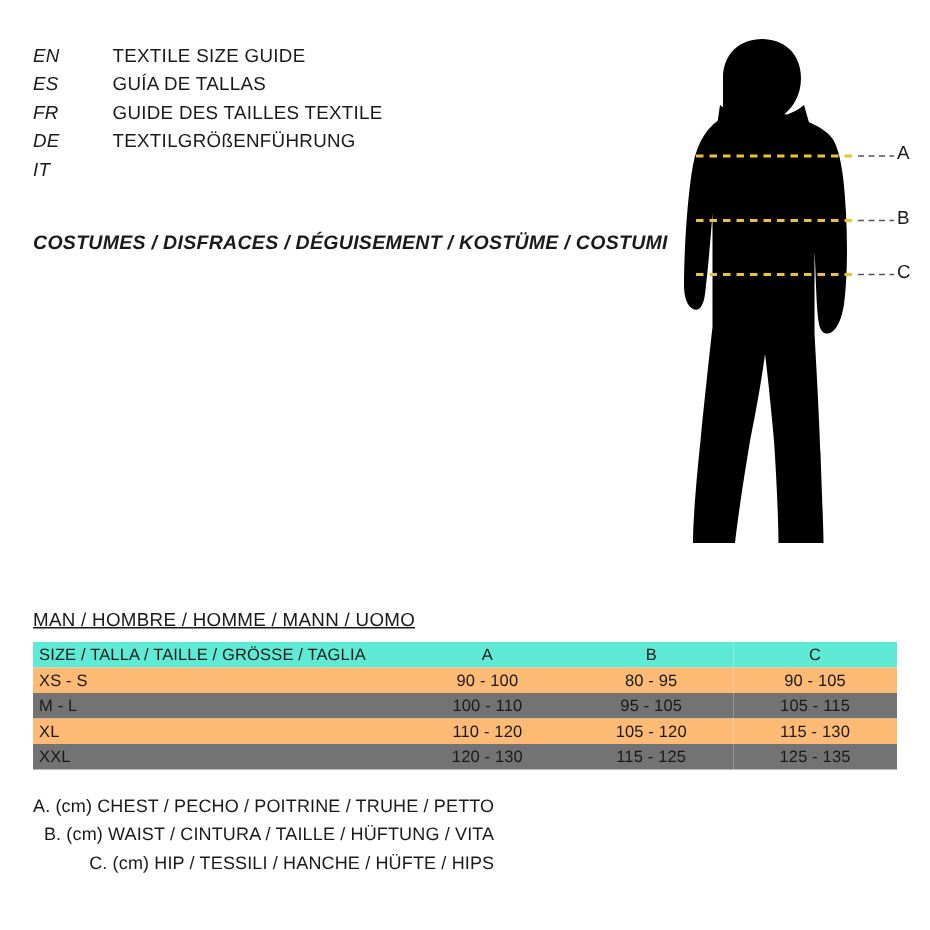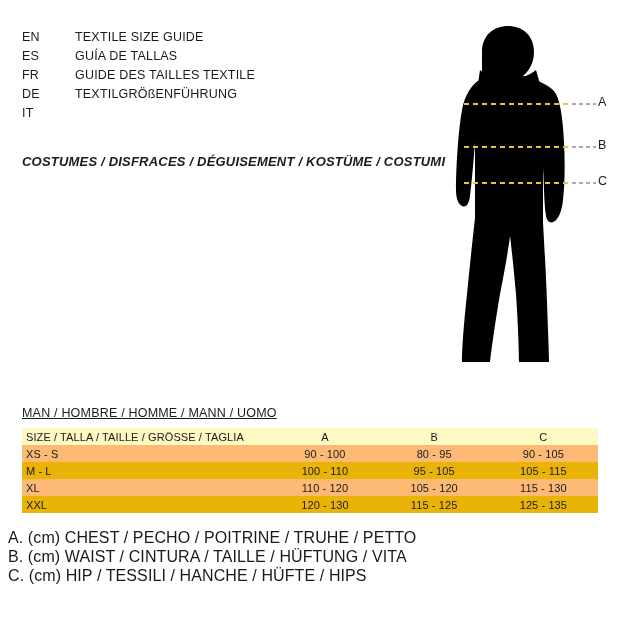--- a/index.html
+++ b/index.html
@@ -33,20 +33,21 @@
   .lang-row {
     display: flex;
     align-items: baseline;
     height: 19px;
     font-size: 12.5px;
     letter-spacing: 0.2px;
   }
   .lang-code {
     width: 34px;
     flex: 0 0 34px;
+    font-style: italic;
   }
   .lang-text {
     white-space: nowrap;
     margin-left: 19px;
   }
 
   .costumes-line {
     position: absolute;
     left: 22px;
     top: 154px;
@@ -96,41 +97,42 @@
     vertical-align: middle;
     letter-spacing: 0.1px;
   }
   .size-table th.col-label,
   .size-table td.col-label {
     text-align: left;
     padding-left: 4px;
     width: 246px;
   }
   .size-table tr.head {
-    background: #fef9c3;
+    background: #5eead4;
     margin-top: 20px;
   }
   .size-table tr.alt {
-    background: #eab308;
+    background: #737373;
   }
   .size-table tr.plain {
     background: #fdba74;
   }
   .size-table col.c-meas {
     width: 110px;
   }
 
   
   .legend {
     position: absolute;
-    left: 8px;
+    left: 22px;
     top: 528px;
-    font-size: 16px;
+    font-size: 12px;
     line-height: 19px;
     letter-spacing: 0.1px;
+    text-align: right;
   }
   .legend div {
     white-space: nowrap;
   }
 </style>
 </head>
 <body>
 
 <div class="page">
 

